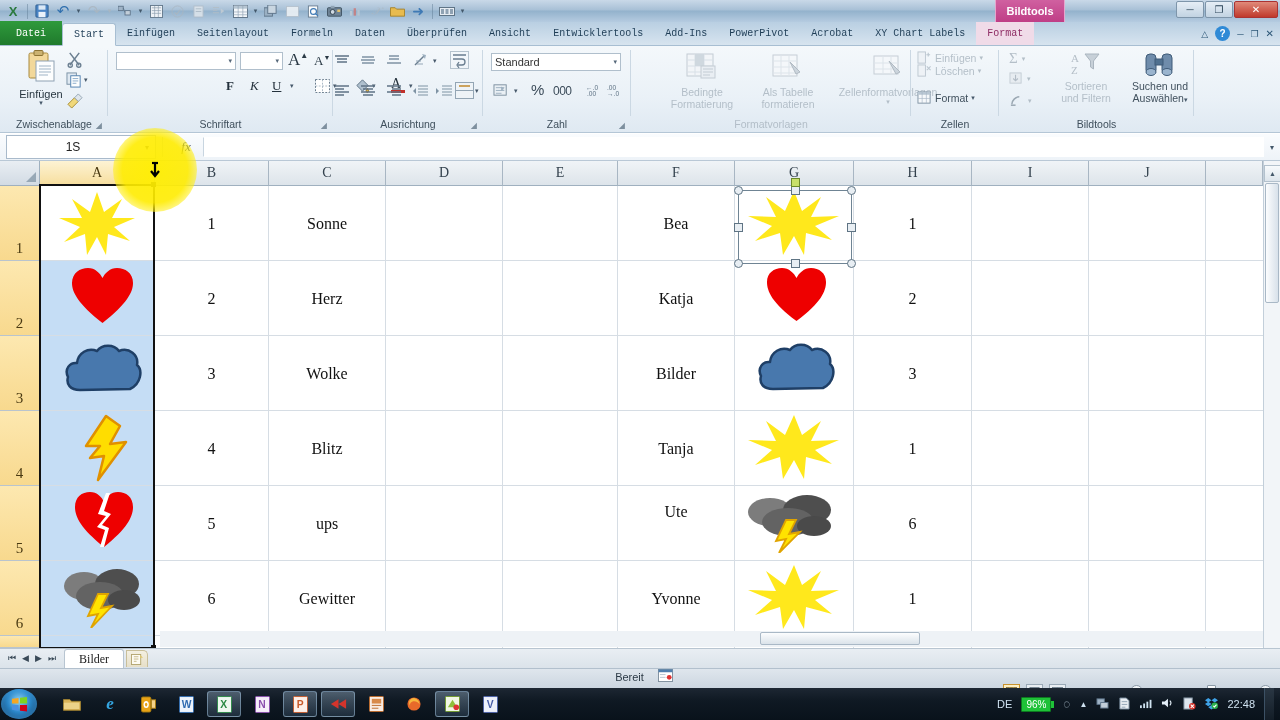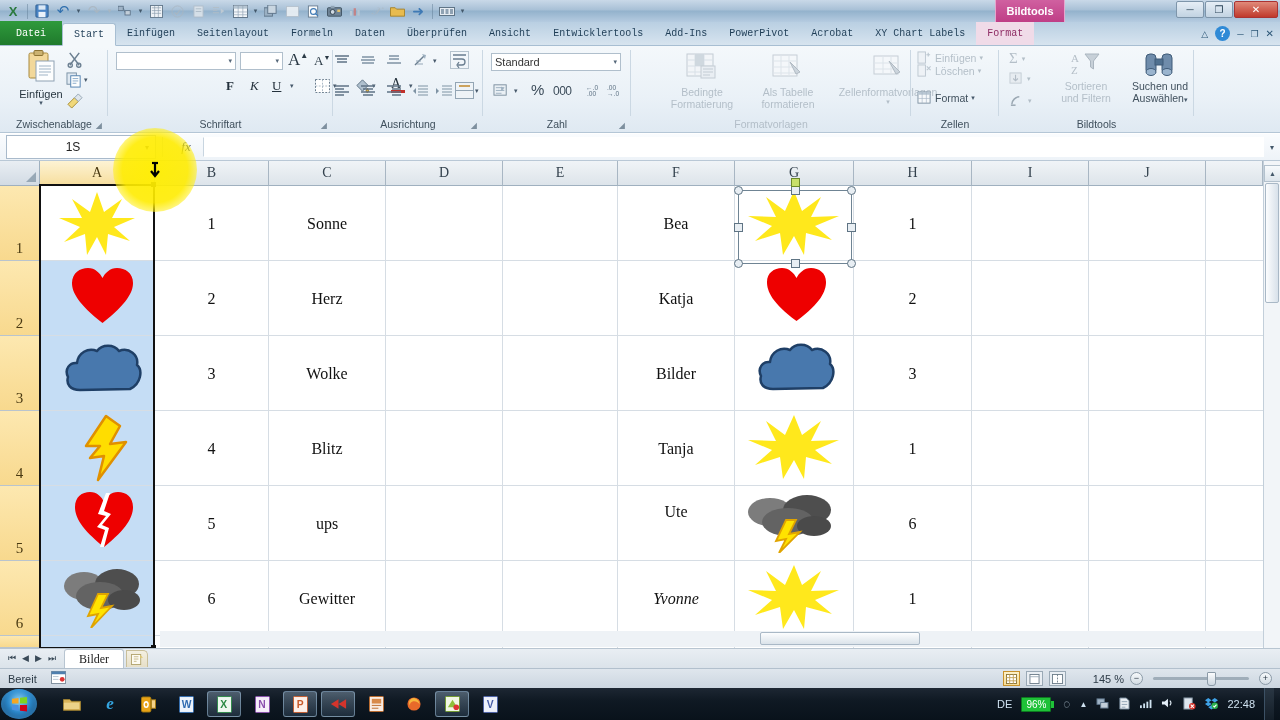--- a/index.html
+++ b/index.html
@@ -188,21 +188,21 @@
     border-radius:3px 3px 0 0; display:flex;align-items:center; font-size:12px; color:#1a1a1a;
     font-family:"Liberation Serif",serif;
   }
   .sheetadd { margin-left:2px; width:22px;height:17px; display:flex;align-items:center;justify-content:center; font-size:10px; color:#7b6a3a;
     background:linear-gradient(to bottom,#f4f0e2,#e6dfc8); border:1px solid #c9bf9a; border-bottom:none; border-radius:0 5px 0 0;}
 
   
   .statusbar {
     position:absolute; left:0; top:668px; width:1280px; height:20px;
     background:linear-gradient(to bottom,#dfe6ed,#ccd6e0); border-top:1px solid #b2c0cd;
-    display:flex; align-items:center; font-size:11px; color:#2c3a46;
+    display:flex; align-items:center; font-size:11px; color:#2c3a46;flex-direction:column;
   }
   .sb-l { padding-left:8px; display:flex;align-items:center;gap:14px; }
   .sb-r { margin-left:auto; display:flex;align-items:center;gap:6px; padding-right:8px; }
   .viewbtn { width:17px;height:15px;border:1px solid #9aa9b6; display:flex;align-items:center;justify-content:center;font-size:9px; background:#e9eef3; }
   .viewbtn.on { background:linear-gradient(to bottom,#fdf0c8,#f6dd95); border-color:#c8922c; }
   .zslider { position:relative; width:104px; height:14px; display:flex;align-items:center; }
   .ztrack { position:absolute; left:4px;right:4px; height:3px; background:#9fadb9; border-radius:2px; }
   .zthumb { position:absolute; left:58px; width:9px; height:14px; background:linear-gradient(to bottom,#fbfcfd,#ccd6df); border:1px solid #8b9aa7; border-radius:1px 1px 3px 3px; }
   .zbtn { width:13px;height:13px;border:1px solid #8b9aa7;border-radius:50%;background:linear-gradient(to bottom,#f6f9fb,#d3dce4);display:flex;align-items:center;justify-content:center;font-size:9px;color:#2c3a46;line-height:1; }
 
@@ -769,21 +769,21 @@
       <div class="cell c" style="left:578px;top:252px;width:116px;height:22px;">Tanja</div>
       <div class="cell c" style="left:814px;top:252px;width:117px;height:22px;">1</div>
 
       <div class="cell c" style="left:114px;top:327px;width:115px;height:22px;">5</div>
       <div class="cell c" style="left:229px;top:327px;width:116px;height:22px;">ups</div>
       <div class="cell c" style="left:578px;top:315px;width:116px;height:22px;">Ute</div>
       <div class="cell c" style="left:814px;top:327px;width:117px;height:22px;">6</div>
 
       <div class="cell c" style="left:114px;top:402px;width:115px;height:22px;">6</div>
       <div class="cell c" style="left:229px;top:402px;width:116px;height:22px;">Gewitter</div>
-      <div class="cell c" style="left:578px;top:402px;width:116px;height:22px;font-style:italic;">Yvonne</div>
+      <div class="cell c" style="left:578px;top:402px;width:116px;height:22px;">Yvonne</div>
       <div class="cell c" style="left:814px;top:402px;width:117px;height:22px;">1</div>
 
       <div style="position:absolute;left:704px;top:4px;width:100px;height:66px;">
         <svg width="100" height="66" viewBox="0 0 100 66">
             <path d="M50 1 L58 21 L77 7 L67 27 L95 26 L71 36 L88 50 L62 43 L60 65 L50 46 L39 65 L36 43 L11 51 L28 36 L4 26 L32 27 L22 7 L41 21 Z" fill="#ffe81c"></path>
           </svg>
       </div>
       <div style="position:absolute;left:725px;top:80px;width:63px;height:58px;">
         <svg width="63" height="58" viewBox="0 0 63 58">
             <path d="M31.5 55 C7 37 2 25 2 16 C2 7 9 2 17 2 C24 2 29 7 31.5 12 C34 7 39 2 46 2 C54 2 61 7 61 16 C61 25 56 37 31.5 55 Z" fill="#ee0000"></path>

